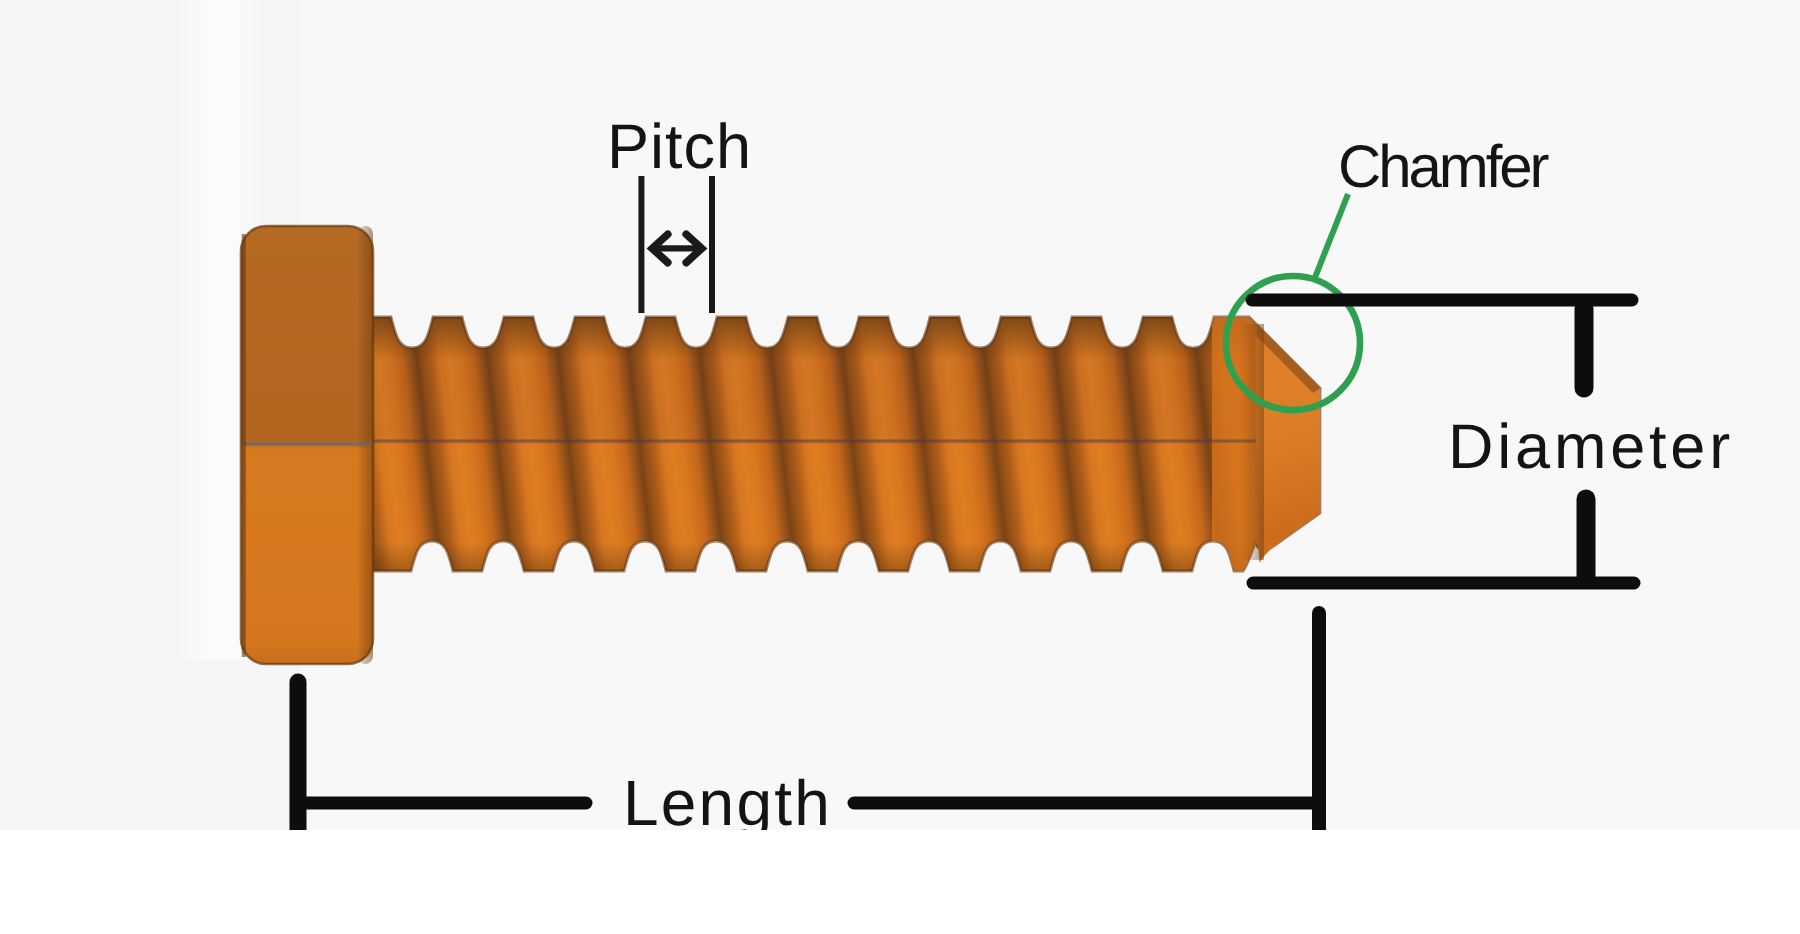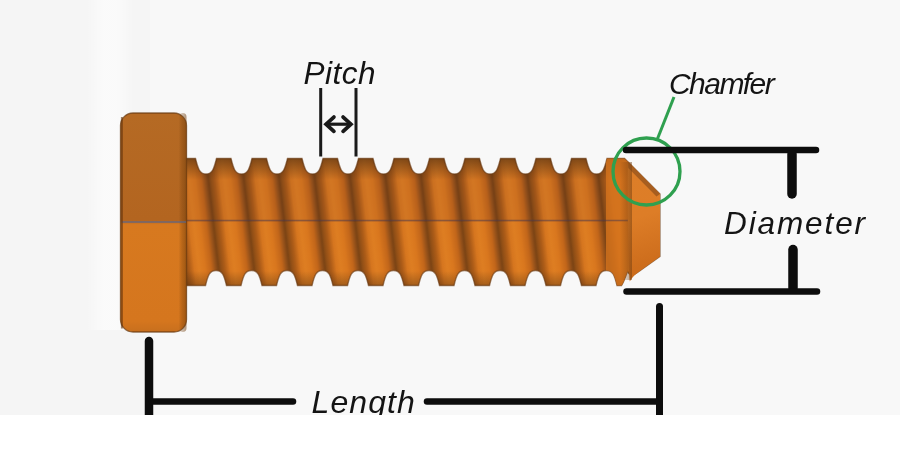--- a/index.html
+++ b/index.html
@@ -1,16 +1,16 @@
 <!DOCTYPE html>
 <html><head>
 <meta charset="utf-8">
 <style>
   html,body{margin:0;padding:0;background:#fff;}
-  #wrap{width:900px;height:415px;position:relative;overflow:hidden;font-style:italic;}
+  #wrap{width:900px;height:415px;position:relative;overflow:hidden;}
   text{font-family:"Liberation Sans",sans-serif;fill:#141414;}
 </style>
 </head>
 <body>
 <div id="wrap">
 <svg width="900" height="467" viewBox="0 0 900 467">
 <defs>
   <linearGradient id="bandg" x1="0" y1="0" x2="1" y2="0">
     <stop offset="0.0" stop-color="#7a4314"></stop>
 <stop offset="0.06" stop-color="#8f4e16"></stop>

